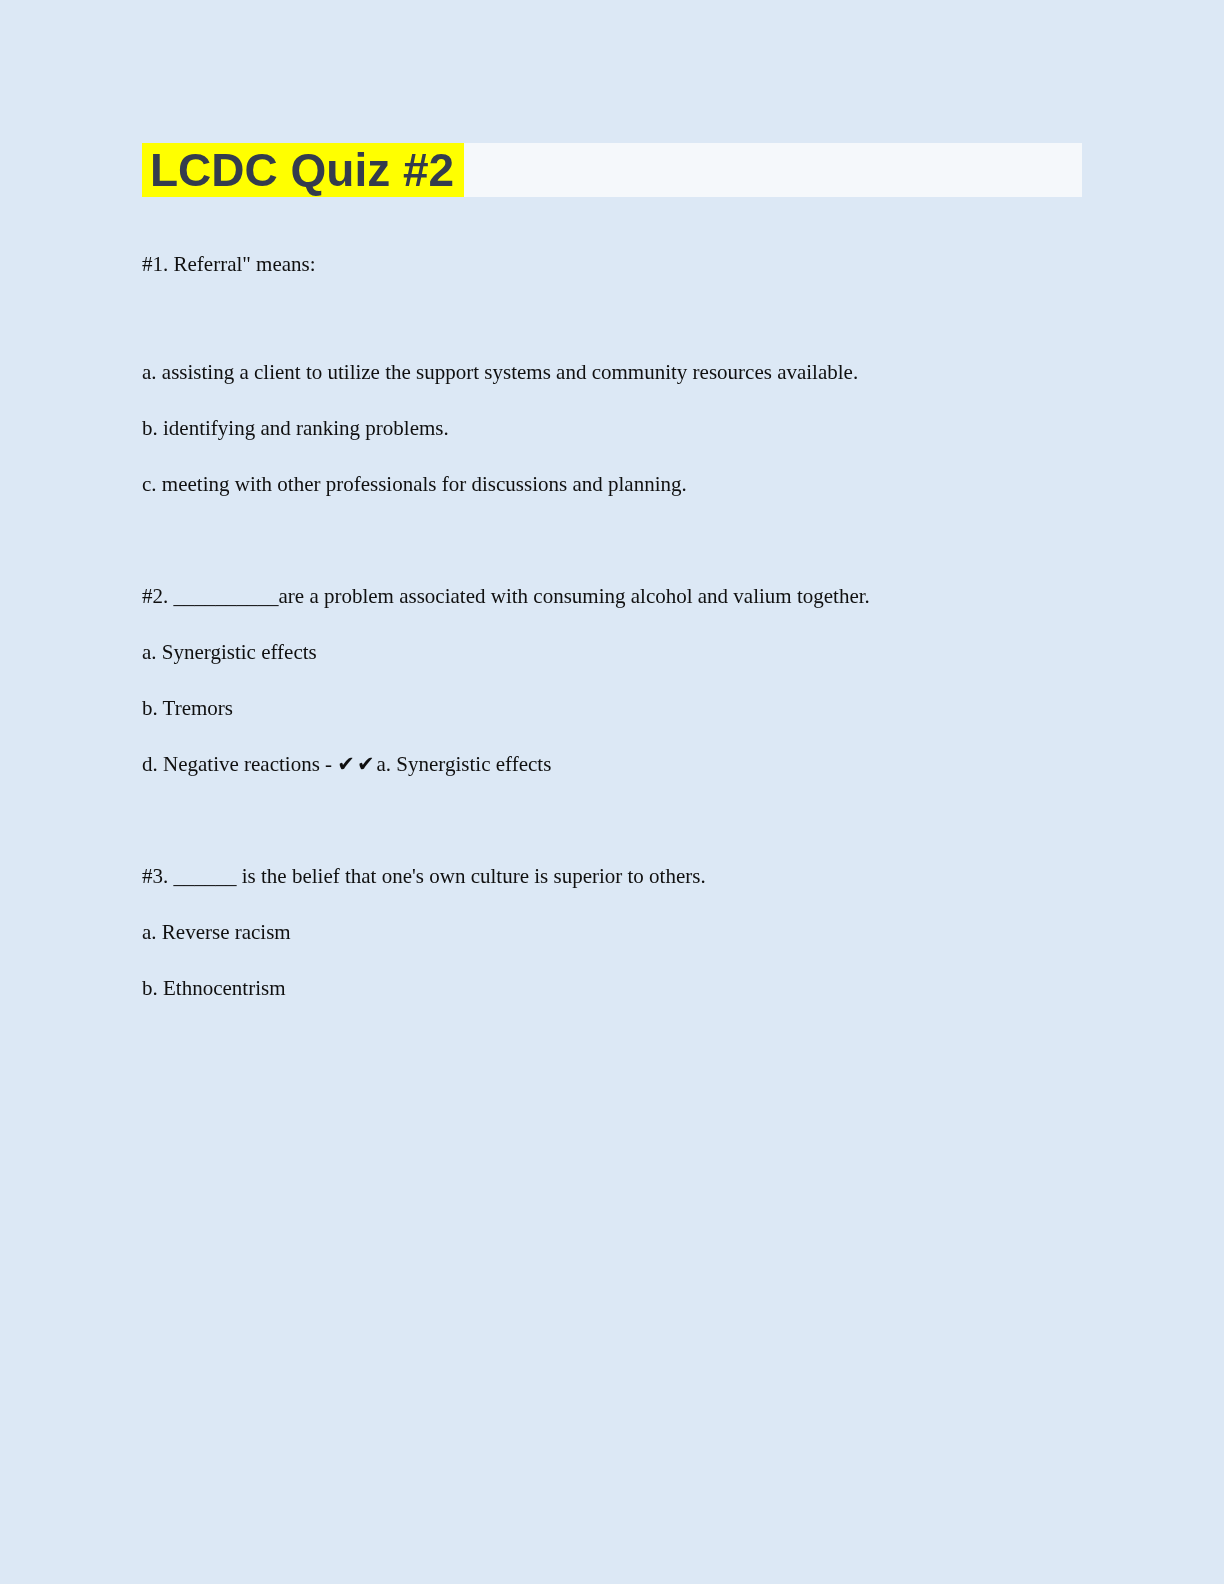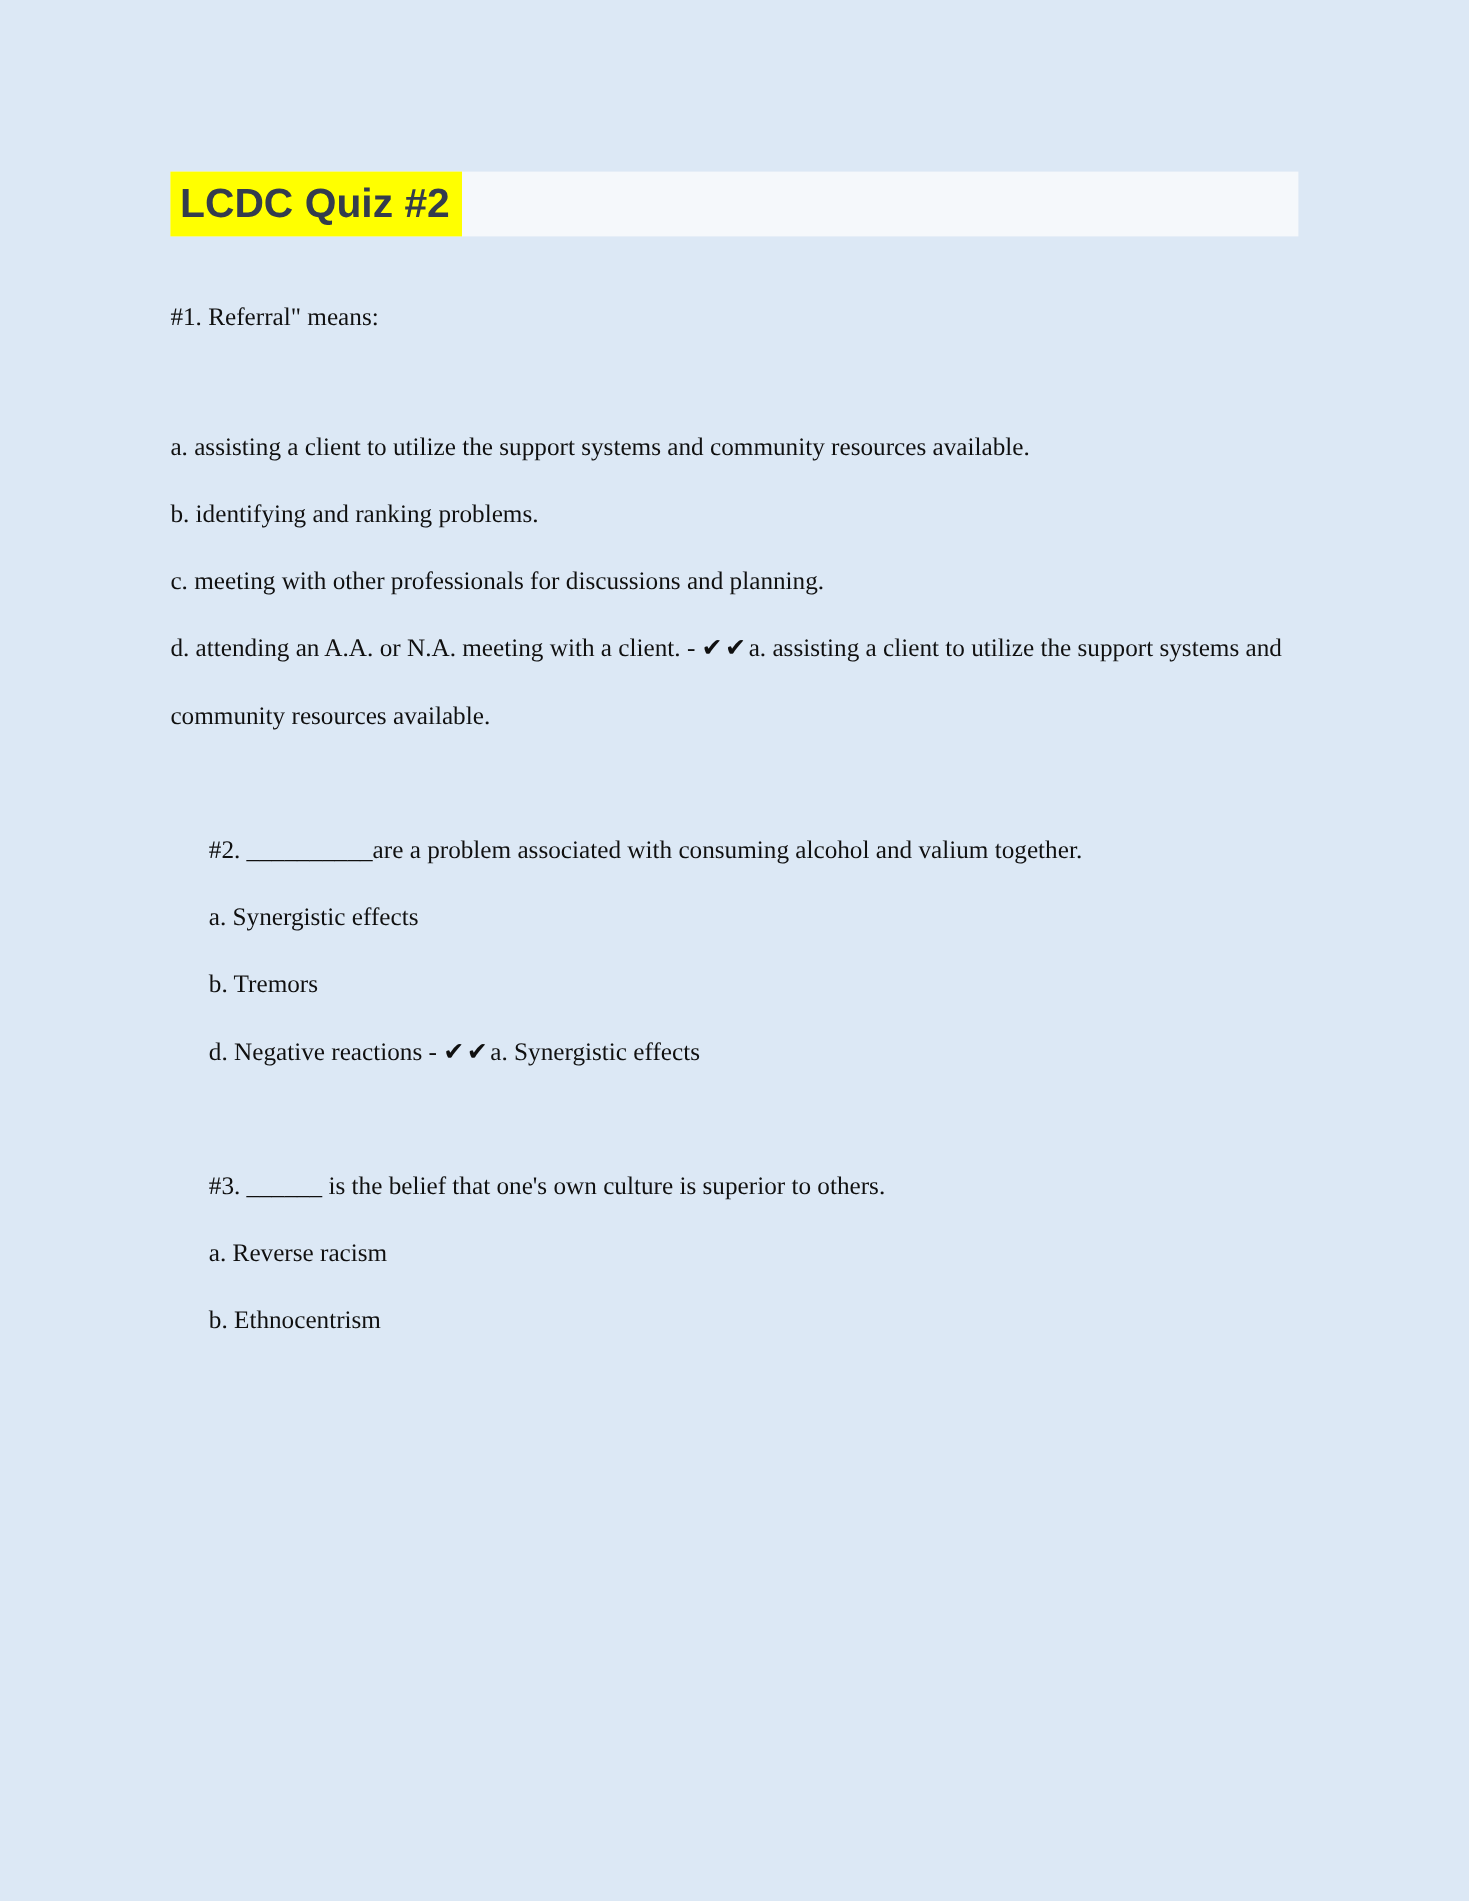--- a/index.html
+++ b/index.html
@@ -26,40 +26,39 @@
     background: var(--bar-color, #f5f8fb);
     display: flex;
     align-items: stretch;
   }
   .title {
     display: inline-block;
     background: var(--highlight-color, #ffff00);
     color: var(--title-text-color, #343c4d);
     font-family: "Liberation Sans", sans-serif;
     font-weight: 700;
-    font-size: 34px;
+    font-size: 46px;
     line-height: 54px;
     padding: 0 10px 0 8px;
     white-space: nowrap;
   }
   .quiz-body {
     width: 960px;
     padding-top: 39px;
   }
   .line {
     margin: 0;
     font-size: 21px;
     line-height: 56px;
   }
   .prompt-gap {
     height: 52px;
   }
   .question + .question {
     margin-top: 56px;
-    margin-left: 32px;
   }
   .marks {
     font-family: "DejaVu Sans", sans-serif;
     font-weight: 700;
     font-size: 21px;
     letter-spacing: 2px;
   }
 </style>
 </head>
 <body style="--bg-color: #dce8f5; --bar-color: #f5f8fb; --highlight-color: #ffff00; --title-text-color: #343c4d; --body-text-color: #101010;">
@@ -72,21 +71,20 @@
   <section class="question">
     <p class="line prompt">#1. Referral" means:</p>
     <div class="prompt-gap"></div>
     <div class="options">
   <p class="line option"><span>a. assisting a client to utilize the support systems and community resources available.</span></p>
 
   <p class="line option"><span>b. identifying and ranking problems.</span></p>
 
   <p class="line option"><span>c. meeting with other professionals for discussions and planning.</span></p>
 
-  <p class="line option"><span>d. attending an A.A. or N.A. meeting with a client. - </span><span class="marks">✔✔</span><span>a. assisting a client to utilize the support systems and community resources available.</span></p>
 </div>
   </section>
 
   <section class="question">
     <p class="line prompt">#2. __________are a problem associated with consuming alcohol and valium together.</p>
 
     <div class="options">
   <p class="line option"><span>a. Synergistic effects</span></p>
 
   <p class="line option"><span>b. Tremors</span></p>

